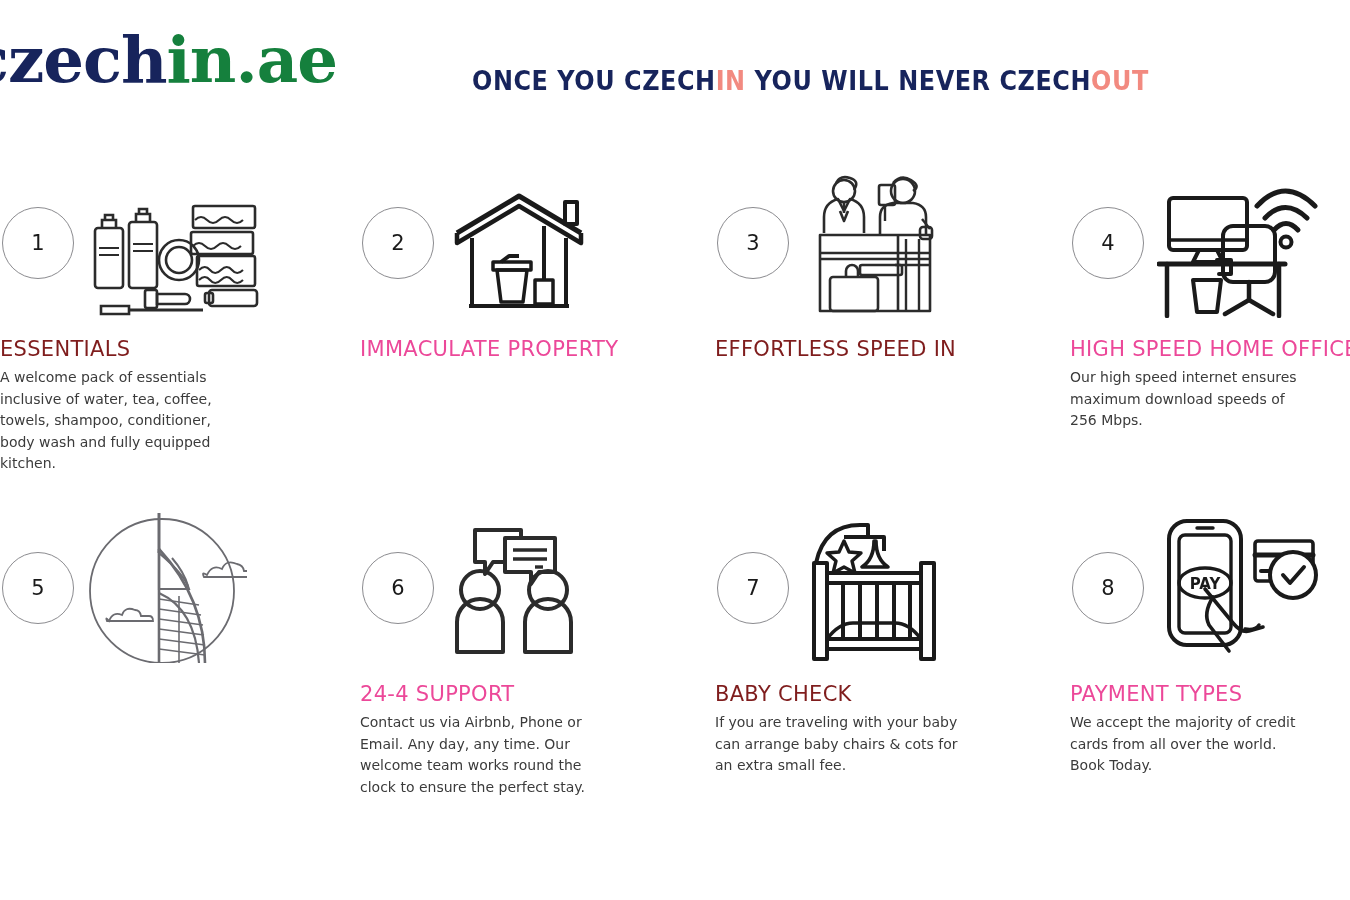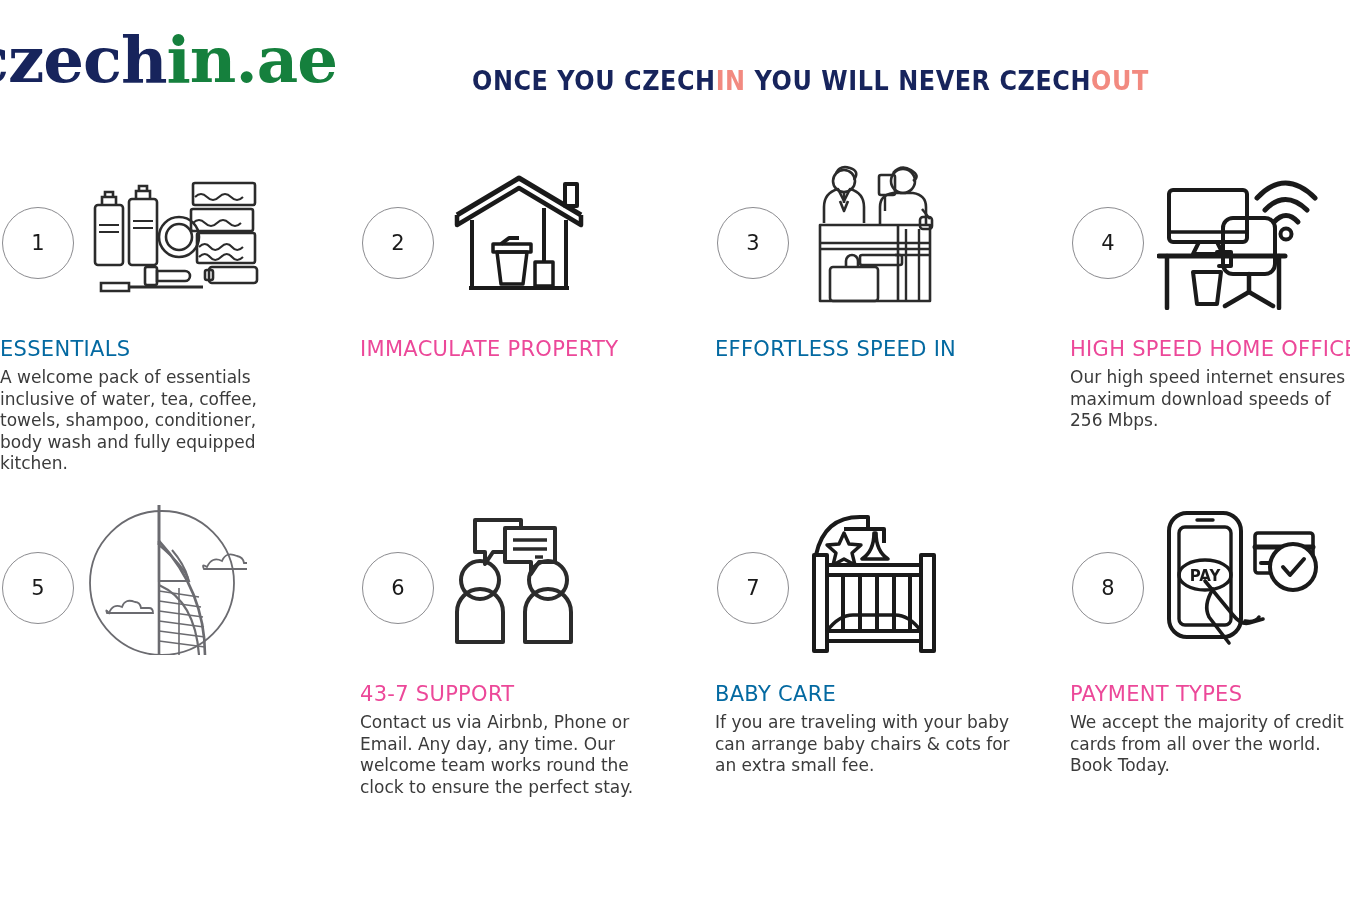--- a/index.html
+++ b/index.html
@@ -92,47 +92,47 @@
     align-items: center;
     justify-content: center;
     font-size: 21px;
     color: #1a1a1a;
     font-family: "DejaVu Sans", "Liberation Sans", sans-serif;
     background: #fff;
   }
   .iconbox {
     position: absolute;
     left: 95px;
-    top: 0;
+    top: 8px;
     width: 190px;
     height: 150px;
     display: flex;
-    align-items: center;
+    align-items: flex-end;
     justify-content: flex-start;
   }
   .iconbox svg { display: block; }
 
   .textblock {
     position: absolute;
     top: 178px;
     left: 8px;
     width: 348px;
   }
   .cell-title {
     font-size: 21px;
     letter-spacing: 0.3px;
     line-height: 1.1;
     margin-bottom: 6px;
     white-space: nowrap;
     font-family: "DejaVu Sans", "Liberation Sans", sans-serif;
   }
-  .cell-title.coral { color: #0369a1; }
+  .cell-title.coral { color: #7f1d1d; }
   .cell-title.navy  { color: #ec4899; }
   .cell-body {
-    font-size: 17px;
+    font-size: 14px;
     line-height: 21.5px;
     color: #3b3b3b;
     font-family: "DejaVu Sans", "Liberation Sans", sans-serif;
     white-space: pre-line;
   }
 </style>
 </head>
 <body>
 
 <div class="page">
@@ -328,21 +328,21 @@
               <line x1="66" y1="41" x2="100" y2="41" stroke-width="3.4"></line>
               <line x1="88" y1="49" x2="96" y2="49" stroke-width="3.4"></line>
               <circle cx="33" cy="72" r="19"></circle>
               <path d="M10 134V104a23 23 0 0 1 46 0v30z"></path>
               <circle cx="101" cy="72" r="19"></circle>
               <path d="M78 134V104a23 23 0 0 1 46 0v30z"></path>
             </svg>
           </div>
         </div>
         <div class="textblock">
-          <div class="cell-title navy">43-7 SUPPORT</div>
+          <div class="cell-title navy">24-4 SUPPORT</div>
           <div class="cell-body">Contact us via Airbnb, Phone or
 Email. Any day, any time. Our
 welcome team works round the
 clock to ensure the perfect stay.</div>
         </div>
       </div>
 
       <div class="cell c2">
         <div class="iconrow">
           <div class="numcircle">7</div>
@@ -365,21 +365,21 @@
                 <line x1="58" y1="70" x2="58" y2="126"></line>
                 <line x1="75" y1="70" x2="75" y2="126"></line>
                 <line x1="92" y1="70" x2="92" y2="126"></line>
                 <line x1="108" y1="70" x2="108" y2="126"></line>
               </g>
               <path d="M25 126 q12-16 26-16 h42 q14 0 26 16" stroke-width="3.4"></path>
             </svg>
           </div>
         </div>
         <div class="textblock">
-          <div class="cell-title coral">BABY CARE</div>
+          <div class="cell-title coral">BABY CHECK</div>
           <div class="cell-body">If you are traveling with your baby
 can arrange baby chairs &amp; cots for
 an extra small fee.</div>
         </div>
       </div>
 
       <div class="cell c3">
         <div class="iconrow">
           <div class="numcircle">8</div>
           <div class="iconbox">

